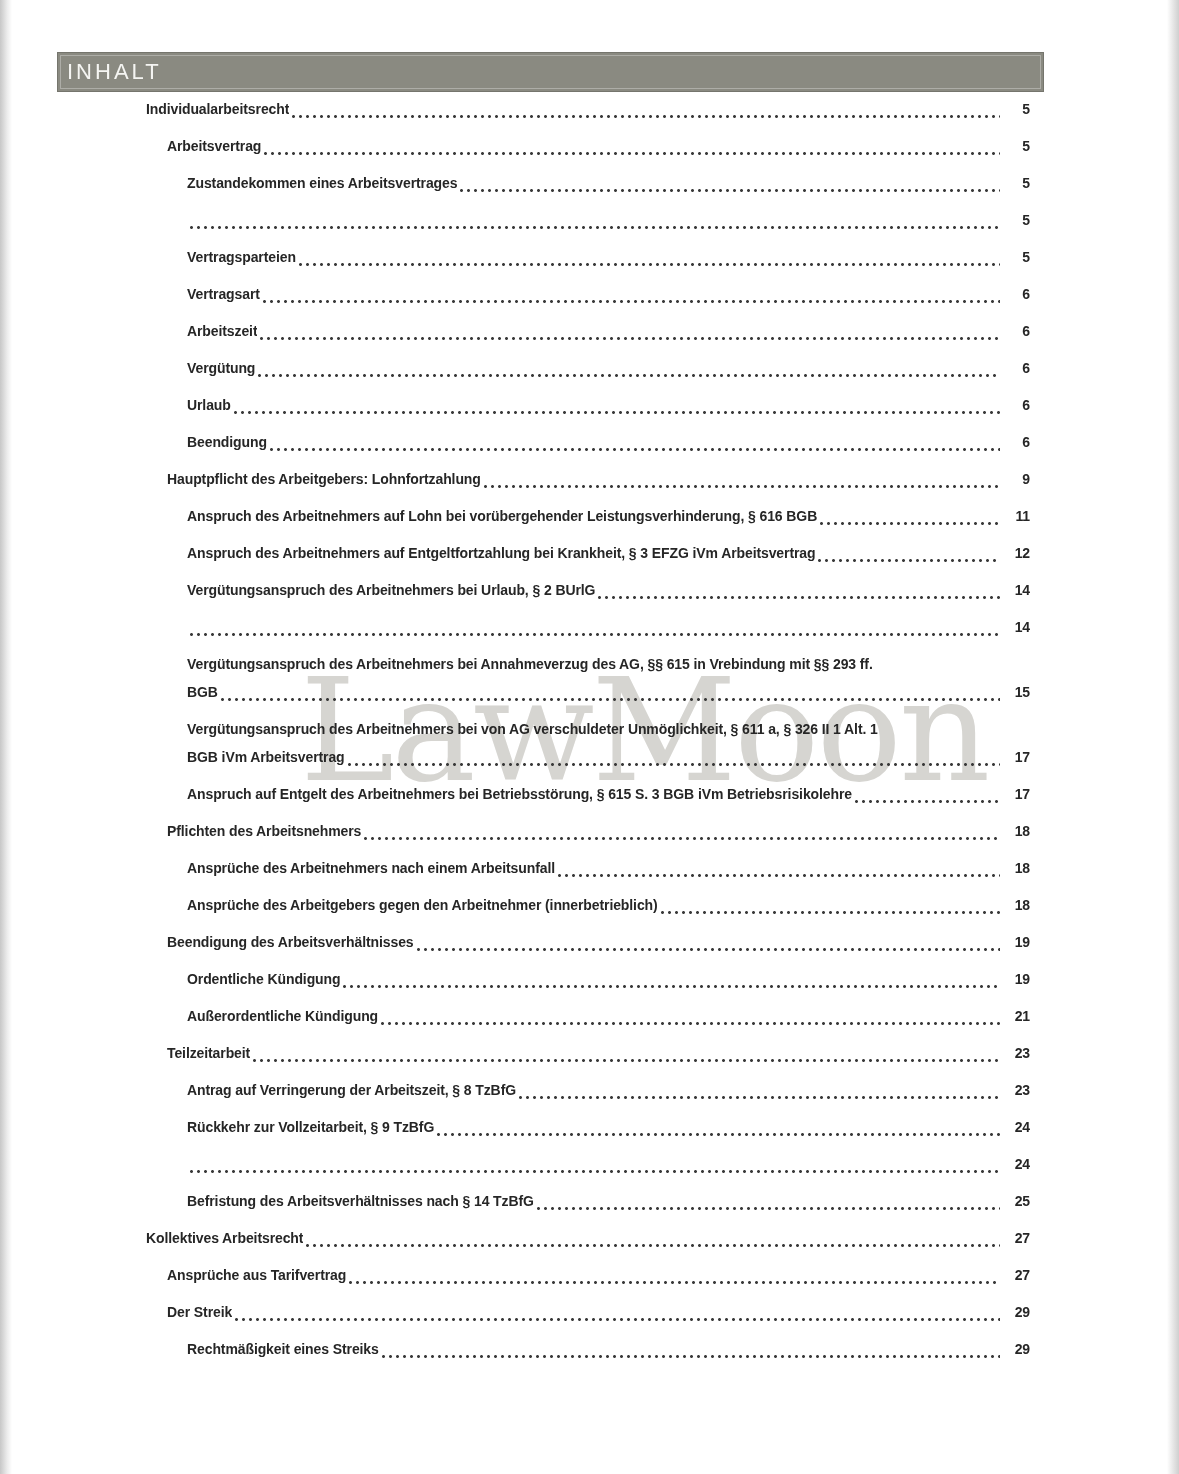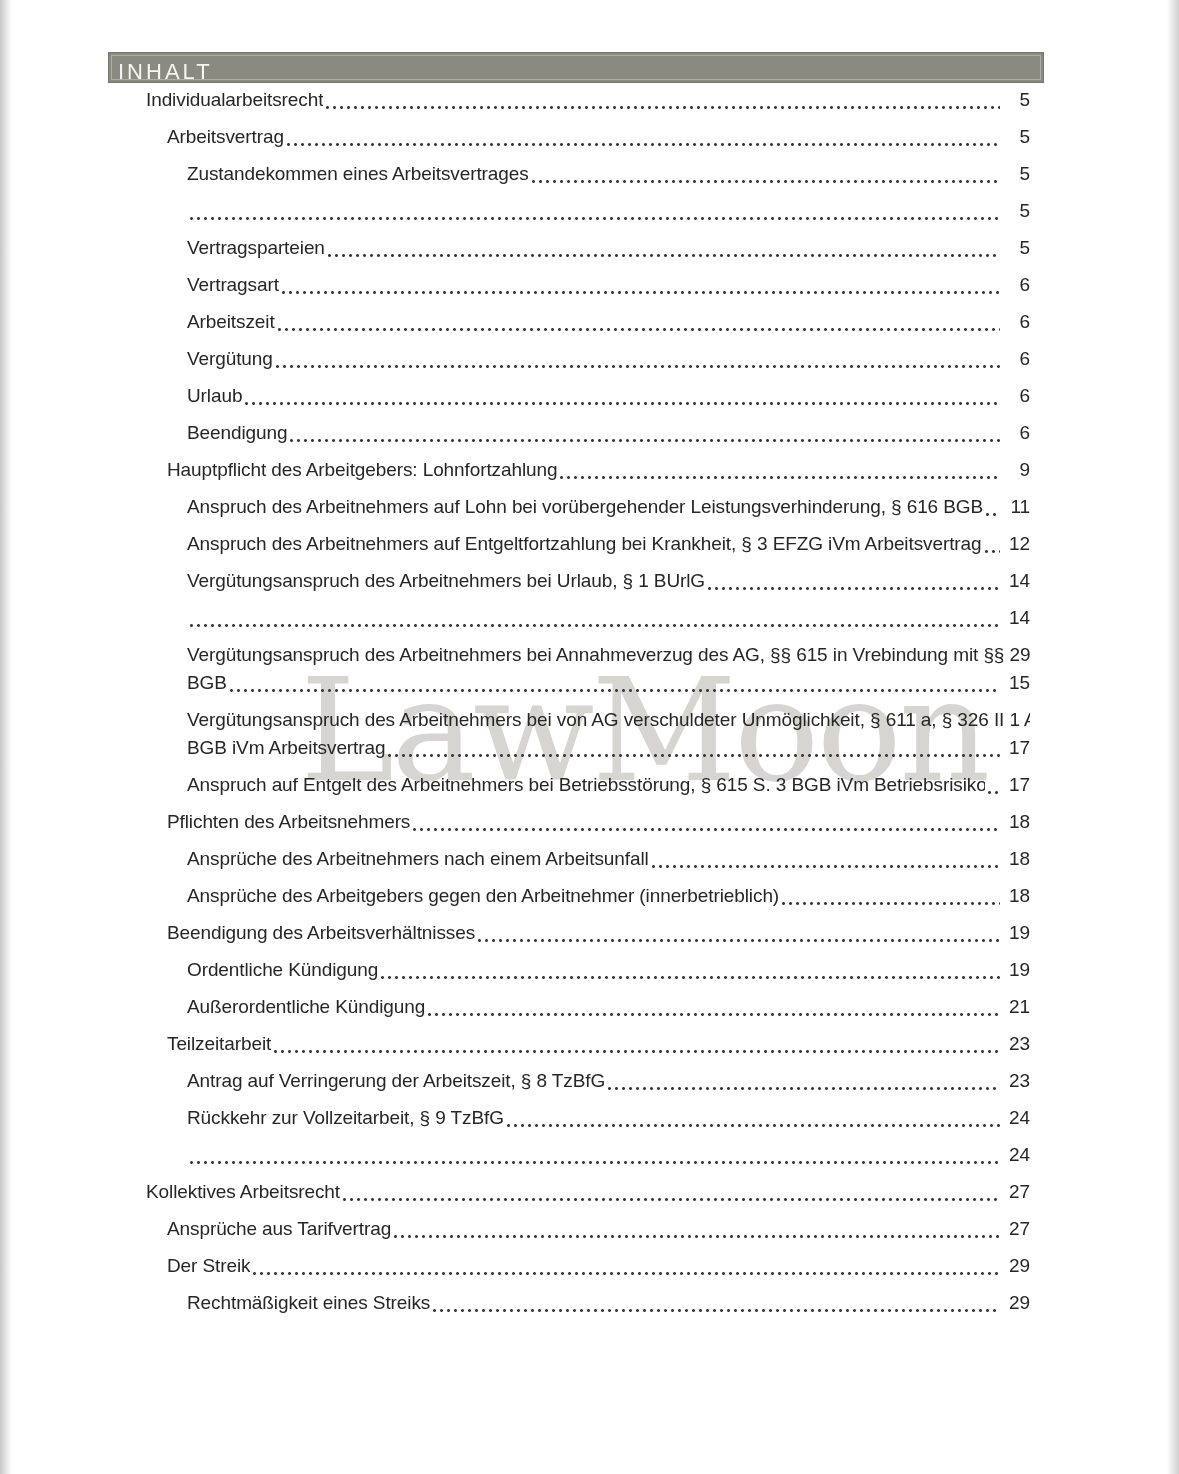--- a/index.html
+++ b/index.html
@@ -32,41 +32,42 @@
     font-family:"DejaVu Serif","Liberation Serif",serif;
     font-size:142px;line-height:1;letter-spacing:-3px;
     color:var(--watermark);
     user-select:none;pointer-events:none;white-space:nowrap;
   }
 
   .content{position:relative;z-index:1}
 
   .inhalt-bar{
     position:relative;
-    margin:52px 135px 0 108px;
-    height:31px;
+    margin:52px 135px 0 57px;
+    height:40px;
     background:var(--header-bg);
     border:1px solid var(--header-border);
     box-sizing:border-box;
   }
   .inhalt-bar::after{
     content:"";position:absolute;inset:2px;
     border:1px solid var(--header-inner);
     pointer-events:none;
   }
   .inhalt-title{
     display:block;line-height:38px;padding-left:9px;
     font-size:22px;letter-spacing:3px;
     color:var(--header-text);
   }
 
   .toc{margin:3px 149px 0 146px}
   .toc-entry{
-    font-size:19px;line-height:28px;margin-bottom:9px;
+    font-size:14px;line-height:28px;margin-bottom:9px;
     letter-spacing:-0.1px;
+    font-weight:bold;
   }
   .lvl-0{padding-left:0}
   .lvl-1{padding-left:21px}
   .lvl-2{padding-left:41px}
 
   .wrap-line{white-space:nowrap;overflow:hidden}
   .entry-line{display:flex;overflow:hidden}
   .entry-line .label{white-space:nowrap;flex:0 1 auto;overflow:hidden}
   .leader{flex:1 1 12px;min-width:12px;position:relative;margin:0 6px 0 3px}
   .leader::after{
@@ -188,21 +189,21 @@
 
     <div class="entry-line">
       <span class="label">Anspruch des Arbeitnehmers auf Entgeltfortzahlung bei Krankheit, § 3 EFZG iVm Arbeitsvertrag</span>
       <span class="leader"></span>
       <span class="pagenum">12</span>
     </div>
   </div>
       <div class="toc-entry lvl-2">
 
     <div class="entry-line">
-      <span class="label">Vergütungsanspruch des Arbeitnehmers bei Urlaub, § 1 BUrlG</span>
+      <span class="label">Vergütungsanspruch des Arbeitnehmers bei Urlaub, § 2 BUrlG</span>
       <span class="leader"></span>
       <span class="pagenum">14</span>
     </div>
   </div>
       <div class="toc-entry lvl-2">
 
     <div class="entry-line">
       <span class="leader"></span>
       <span class="pagenum">14</span>
     </div>
@@ -301,20 +302,28 @@
       <span class="label">Rückkehr zur Vollzeitarbeit, § 9 TzBfG</span>
       <span class="leader"></span>
       <span class="pagenum">24</span>
     </div>
   </div>
       <div class="toc-entry lvl-2">
 
     <div class="entry-line">
       <span class="leader"></span>
       <span class="pagenum">24</span>
+    </div>
+  </div>
+      <div class="toc-entry lvl-2">
+
+    <div class="entry-line">
+      <span class="label">Befristung des Arbeitsverhältnisses nach § 14 TzBfG</span>
+      <span class="leader"></span>
+      <span class="pagenum">25</span>
     </div>
   </div>
       <div class="toc-entry lvl-0">
 
     <div class="entry-line">
       <span class="label">Kollektives Arbeitsrecht</span>
       <span class="leader"></span>
       <span class="pagenum">27</span>
     </div>
   </div>

